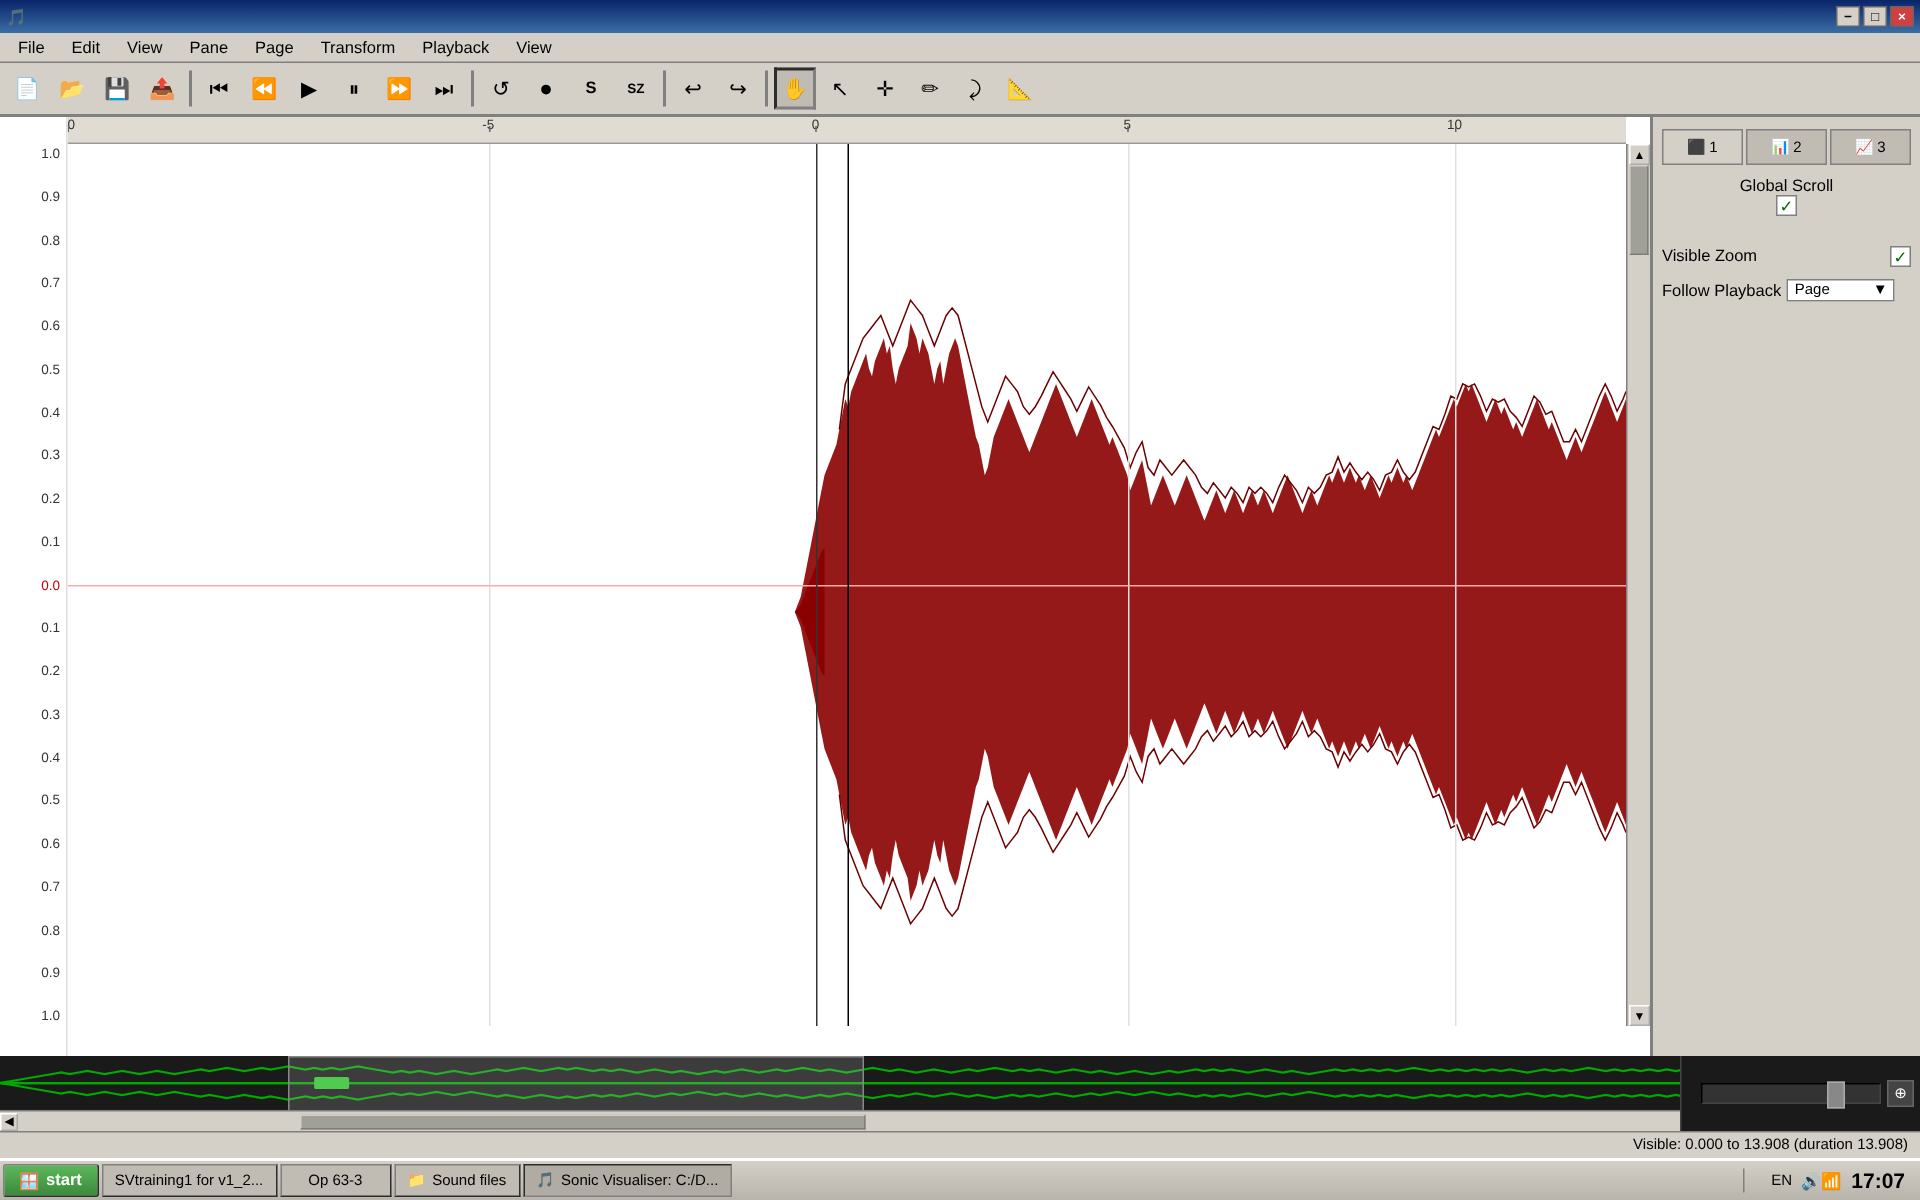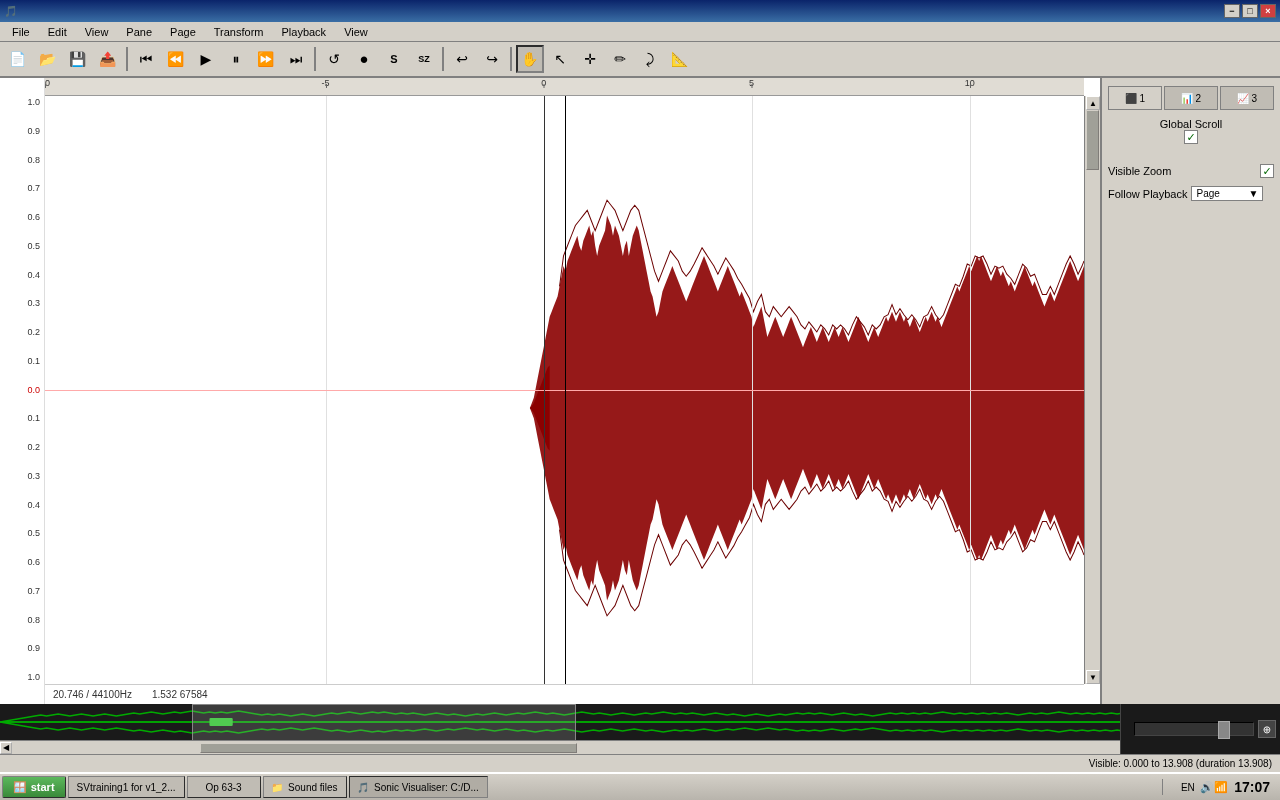--- a/index.html
+++ b/index.html
@@ -609,24 +609,20 @@
 
         <path d="
           M 490,290 L 492,288 L 494,285 L 496,280 L 498,275 L 500,270 L 502,265
           L 504,260 L 506,255 L 508,250 L 510,248
           L 510,332 L 508,330 L 506,325 L 504,320 L 502,315 L 500,310 L 498,305
           L 496,300 L 494,295 L 492,292 L 490,290 Z
         " fill="#8b0000"></path>
       </svg>
     </div>
 
-    <div id="status-bar" style="position:absolute; bottom:0; left:45px; right:16px; height:20px; background:white; border-top:1px solid #ccc; display:flex; align-items:center; padding:0 8px; font-size:10px; color:#333; gap:20px; z-index:10;">
-      <span>20.746 / 44100Hz</span>
-      <span>1.532  67584</span>
-    </div>
 
     <div id="v-scrollbar" style="position:absolute; right:0; top:18px; width:16px; bottom:20px; background:#d4d0c8; border-left:1px solid #808080;">
       <div style="width:14px; height:14px; background:#d4d0c8; border:1px outset #fff; position:absolute; top:0; left:1px; display:flex; align-items:center; justify-content:center; font-size:8px;">▲</div>
       <div class="scrollbar-thumb" style="position:absolute; top:14px; left:1px; right:1px; height:60px; background:#a0a098; border:1px outset #d4d0c8;"></div>
       <div style="width:14px; height:14px; background:#d4d0c8; border:1px outset #fff; position:absolute; bottom:0; left:1px; display:flex; align-items:center; justify-content:center; font-size:8px;">▼</div>
     </div>
   </div>
 
   <div id="right-panel" style="width:180px; background:#d4d0c8; border-left:2px solid #808080; padding:8px 6px;">
 

